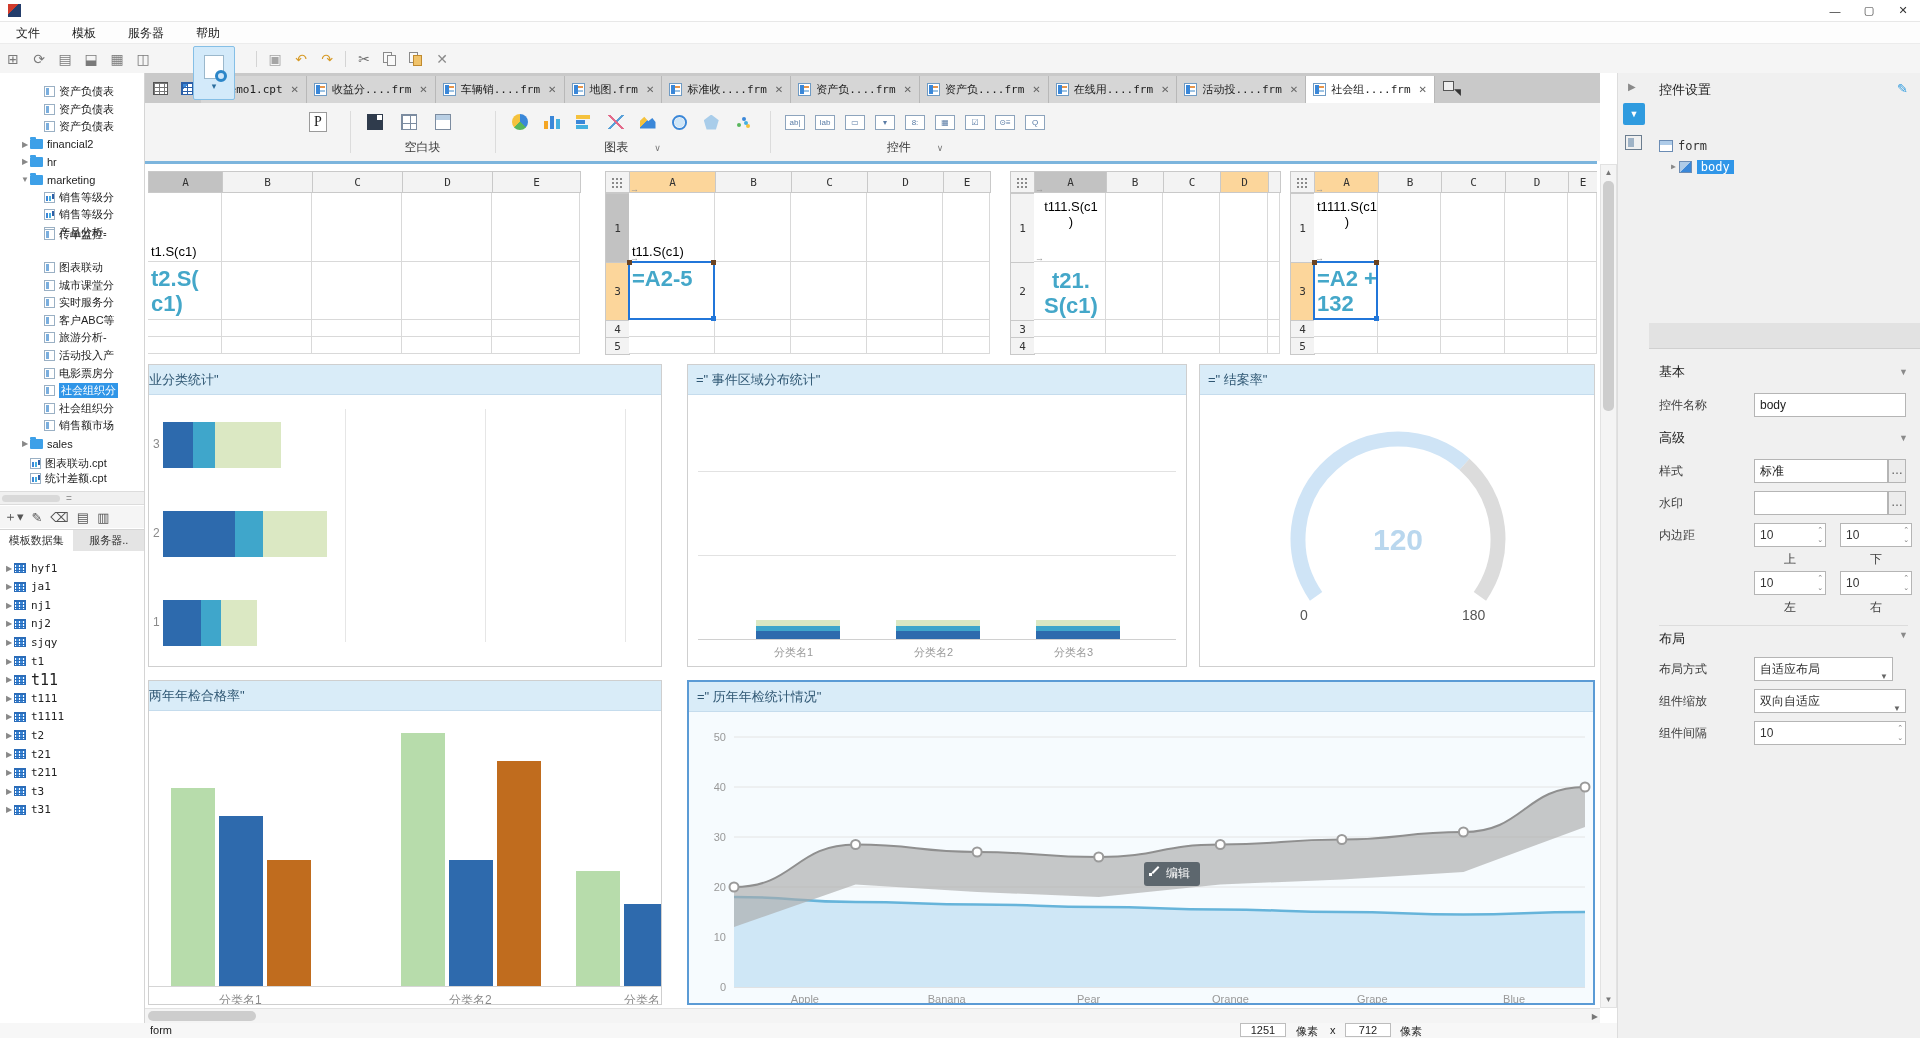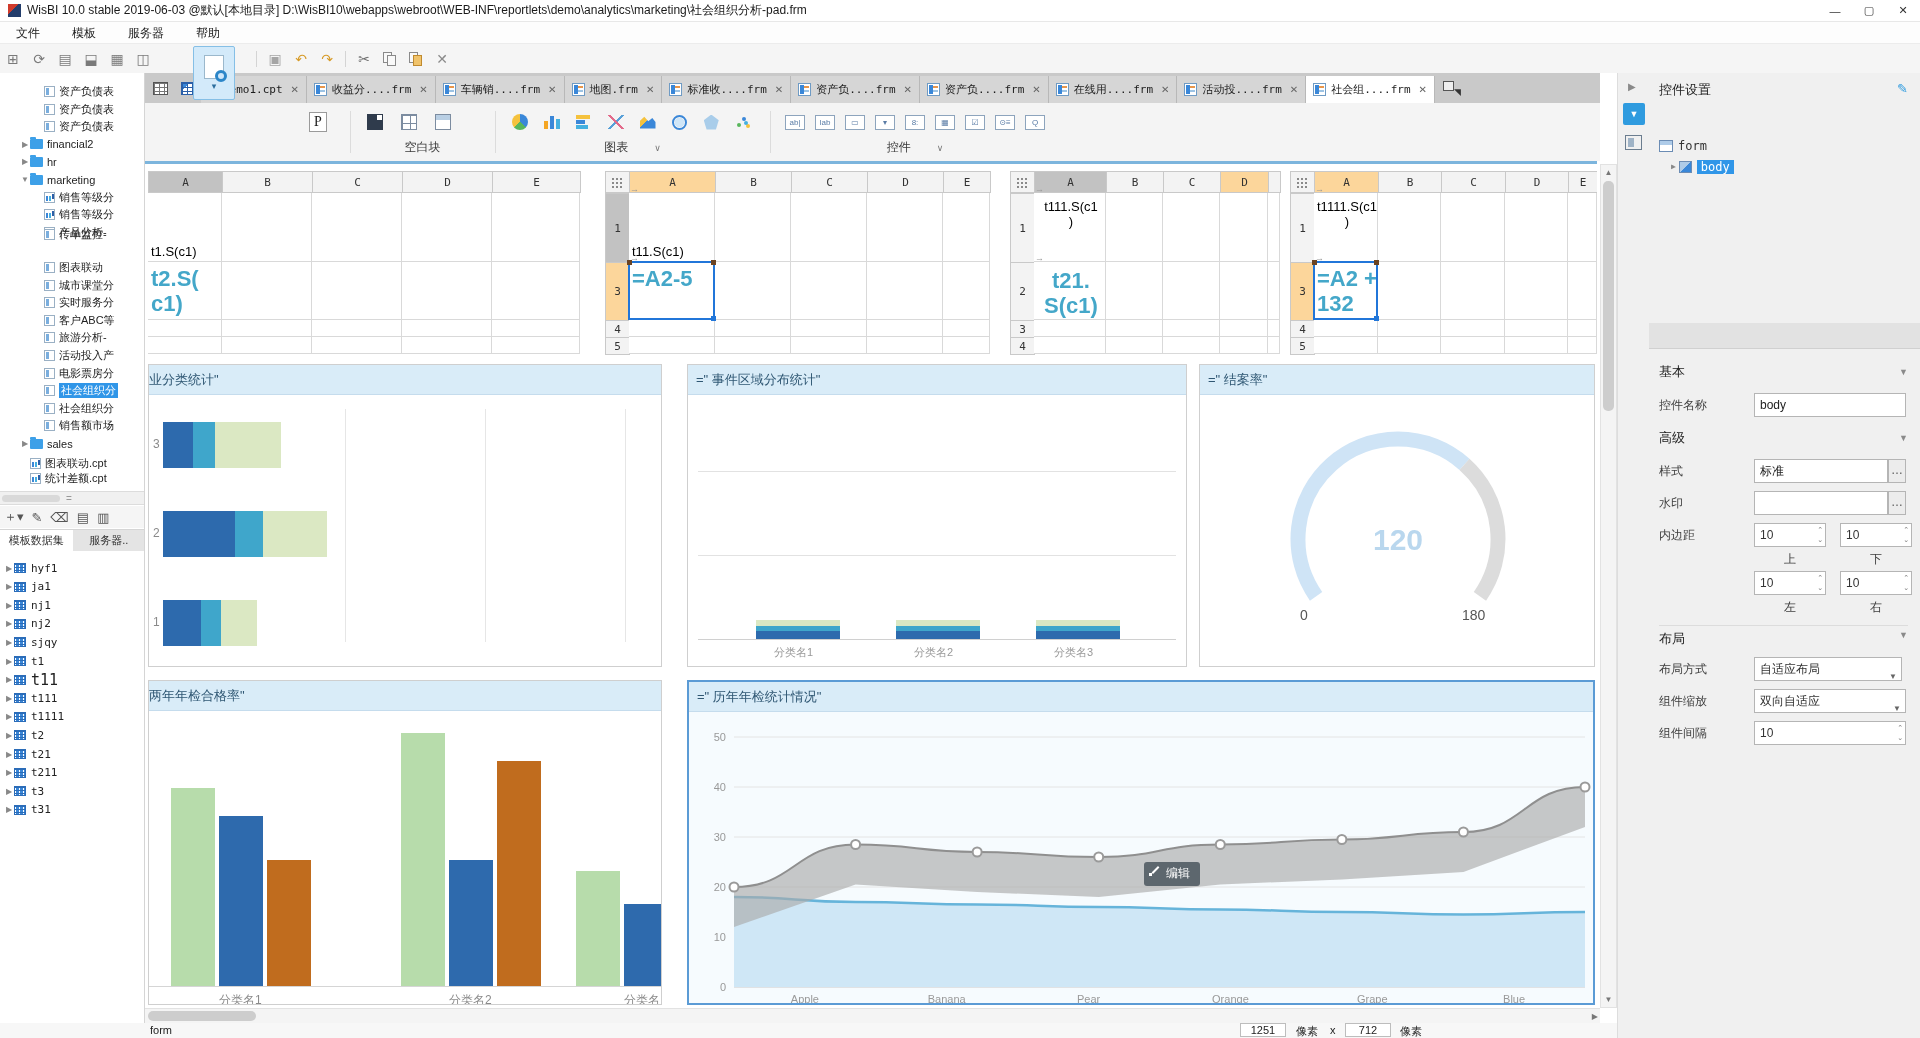--- a/index.html
+++ b/index.html
@@ -185,21 +185,20 @@
   .spin .ud { position:absolute; right:2px; top:1px; font-size:7px; color:#777; line-height:1.4; text-align:center;}
   .pad-lbl { position:absolute; font-size:12px; color:#404040; }
   .wp-select { position:absolute; height:24px; background:#fff; border:1px solid #b5b5b5; padding:0 5px; line-height:22px;}
   .wp-select .dd { position:absolute; right:4px; top:8px; font-size:8px; color:#666; }
 </style>
 </head>
 <body>
 
 <div id="titlebar" class="abs">
   <span id="app-logo"></span>
-  <span>WisBI 10.0 stable 2019-06-03 @默认[本地目录]    D:\WisBI10\webapps\webroot\WEB-INF\reportlets\demo\analytics\marketing\社会组织分析-pad.frm</span>
   <div id="win-controls">
     <span class="win-btn">—</span>
     <span class="win-btn">▢</span>
     <span class="win-btn">✕</span>
   </div>
 </div>
 <div id="menubar" class="abs">
     <div class="menu-item">文件</div>
     <div class="menu-item">模板</div>
     <div class="menu-item">服务器</div>
@@ -928,21 +927,21 @@
         <span class="ud"><span>⌃</span><br><span>⌄</span></span>
       </span>
   </div>
   <span class="pad-lbl" style="left:135px;top:526px;">左</span>
   <span class="pad-lbl" style="left:221px;top:526px;">右</span>
   <div class="wp-section" style="top:552px;border-top:1px solid #dcdcdc;padding-top:4px;">
     <span>布局</span><span class="caret">▼</span>
   </div>
   <div class="wp-row" style="top:584px;">
     <span class="lbl">布局方式</span>
-    <span class="wp-select" style="left:95px;right:4px;">
+    <span class="wp-select" style="left:95px;right:13px;">
       <span>自适应布局</span><span class="dd">▼</span></span>
   </div>
   <div class="wp-row" style="top:616px;">
     <span class="lbl">组件缩放</span>
     <span class="wp-select" style="left:95px;right:0;">
       <span>双向自适应</span><span class="dd">▼</span></span>
   </div>
   <div class="wp-row" style="top:648px;">
     <span class="lbl">组件间隔</span>
     <span class="spin" style="left:95px;right:0;">

